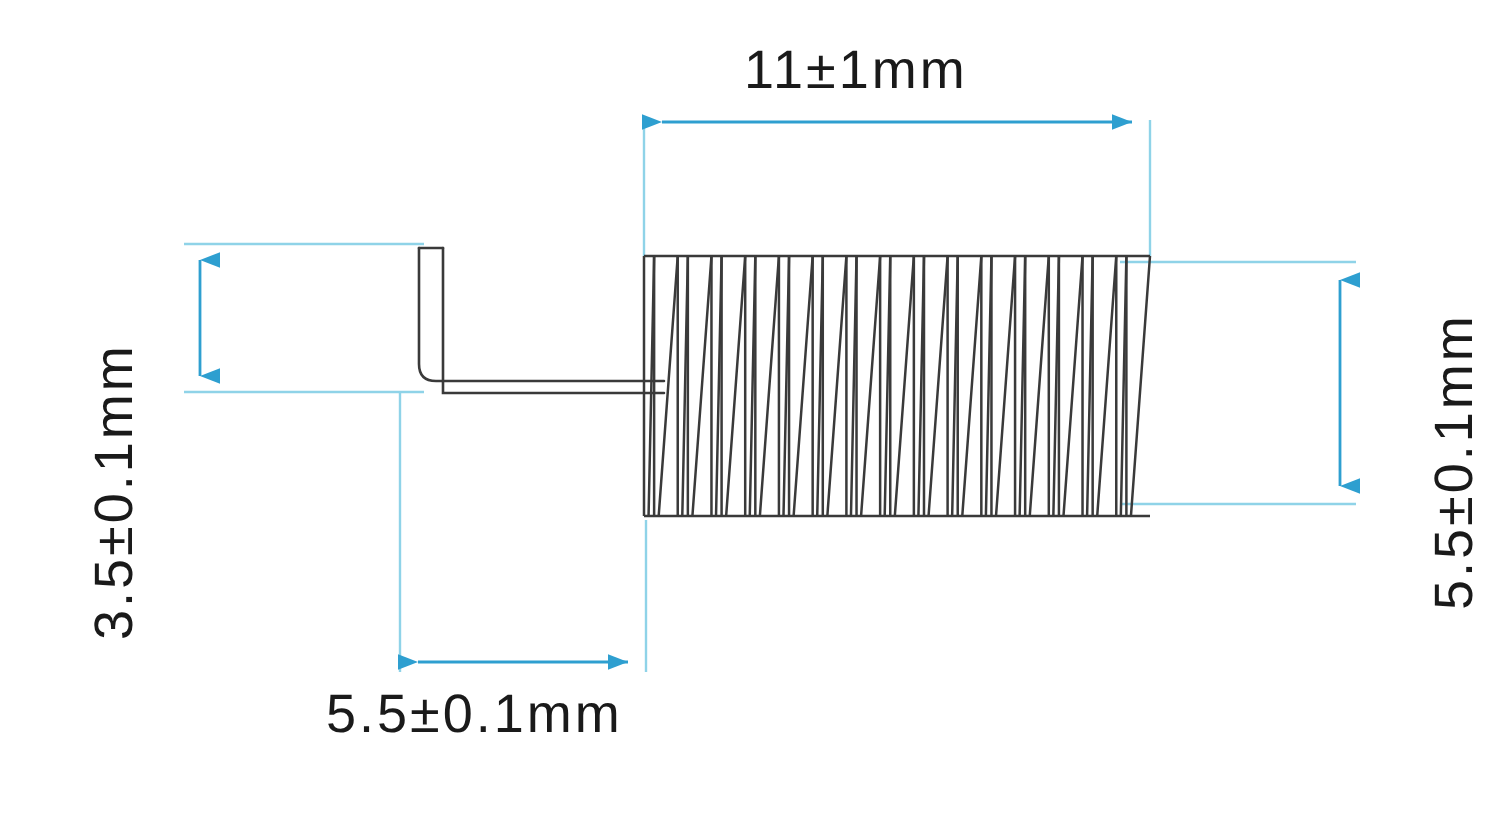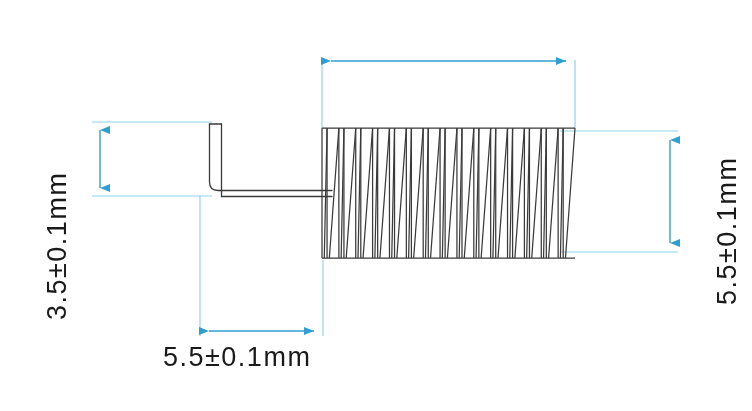--- a/index.html
+++ b/index.html
@@ -130,18 +130,19 @@
         <path d="M 541.2666666666667,128 L 541.2666666666667,258 M 546.3266666666666,128 L 546.3266666666666,258"></path>
         <path d="M 546.3266666666666,128 L 543.5436666666667,258 M 558.1333333333333,128 L 548.6036666666666,258"></path>
         <path d="M 558.1333333333333,128 L 558.1333333333333,258 M 563.1933333333333,128 L 563.1933333333333,258"></path>
         <path d="M 563.1933333333333,128 L 560.4103333333334,258 M 575,128 L 565.4703333333333,258"></path>
       </g>
 
   </svg>
 
   <div class="dim-text rot-left" style="left:44px; top:320px;">3.5±0.1mm</div>
 
+  <div class="dim-text" style="left:372px; top:22px;">11±1mm</div>
 
   <div class="dim-text rot-right" style="left:714px; top:305px;">5.5±0.1mm</div>
 
   <div class="dim-text" style="left:163px; top:344px;">5.5±0.1mm</div>
 
 </div>
 
 </body></html>

